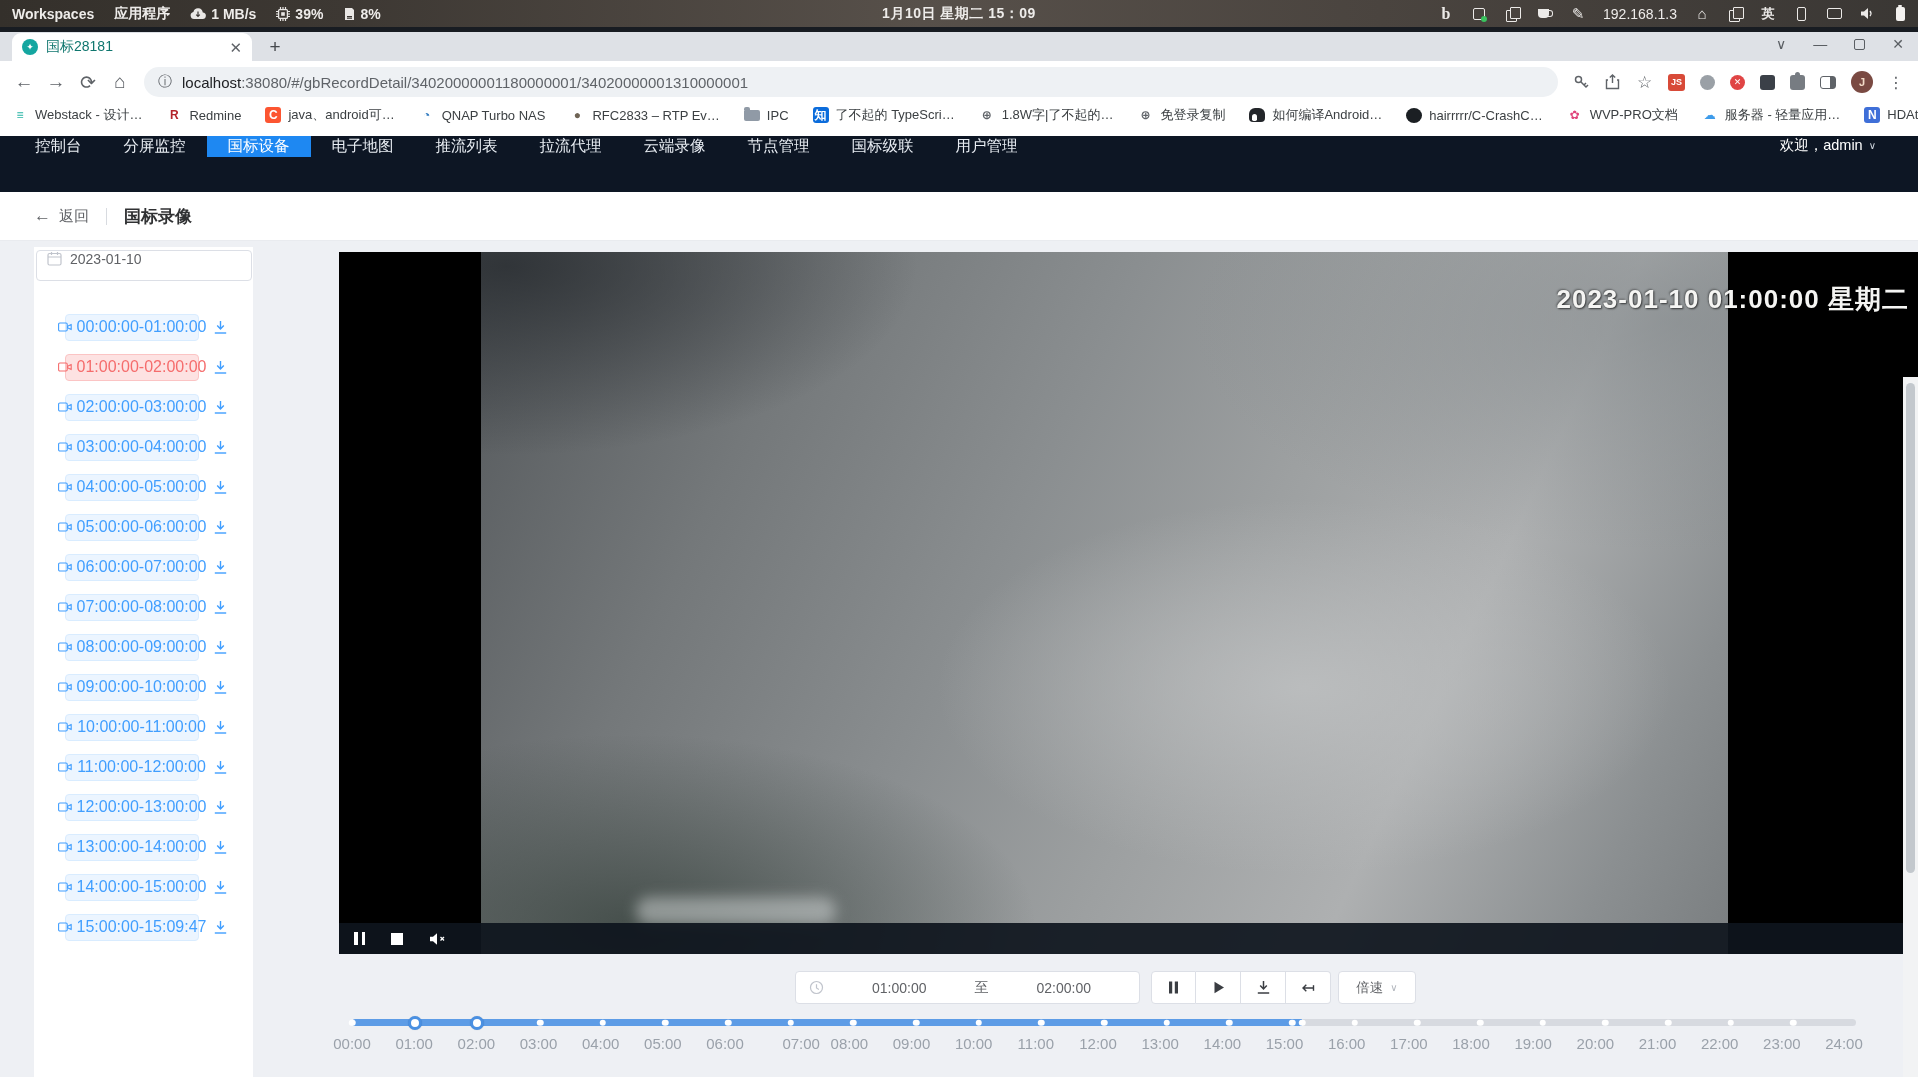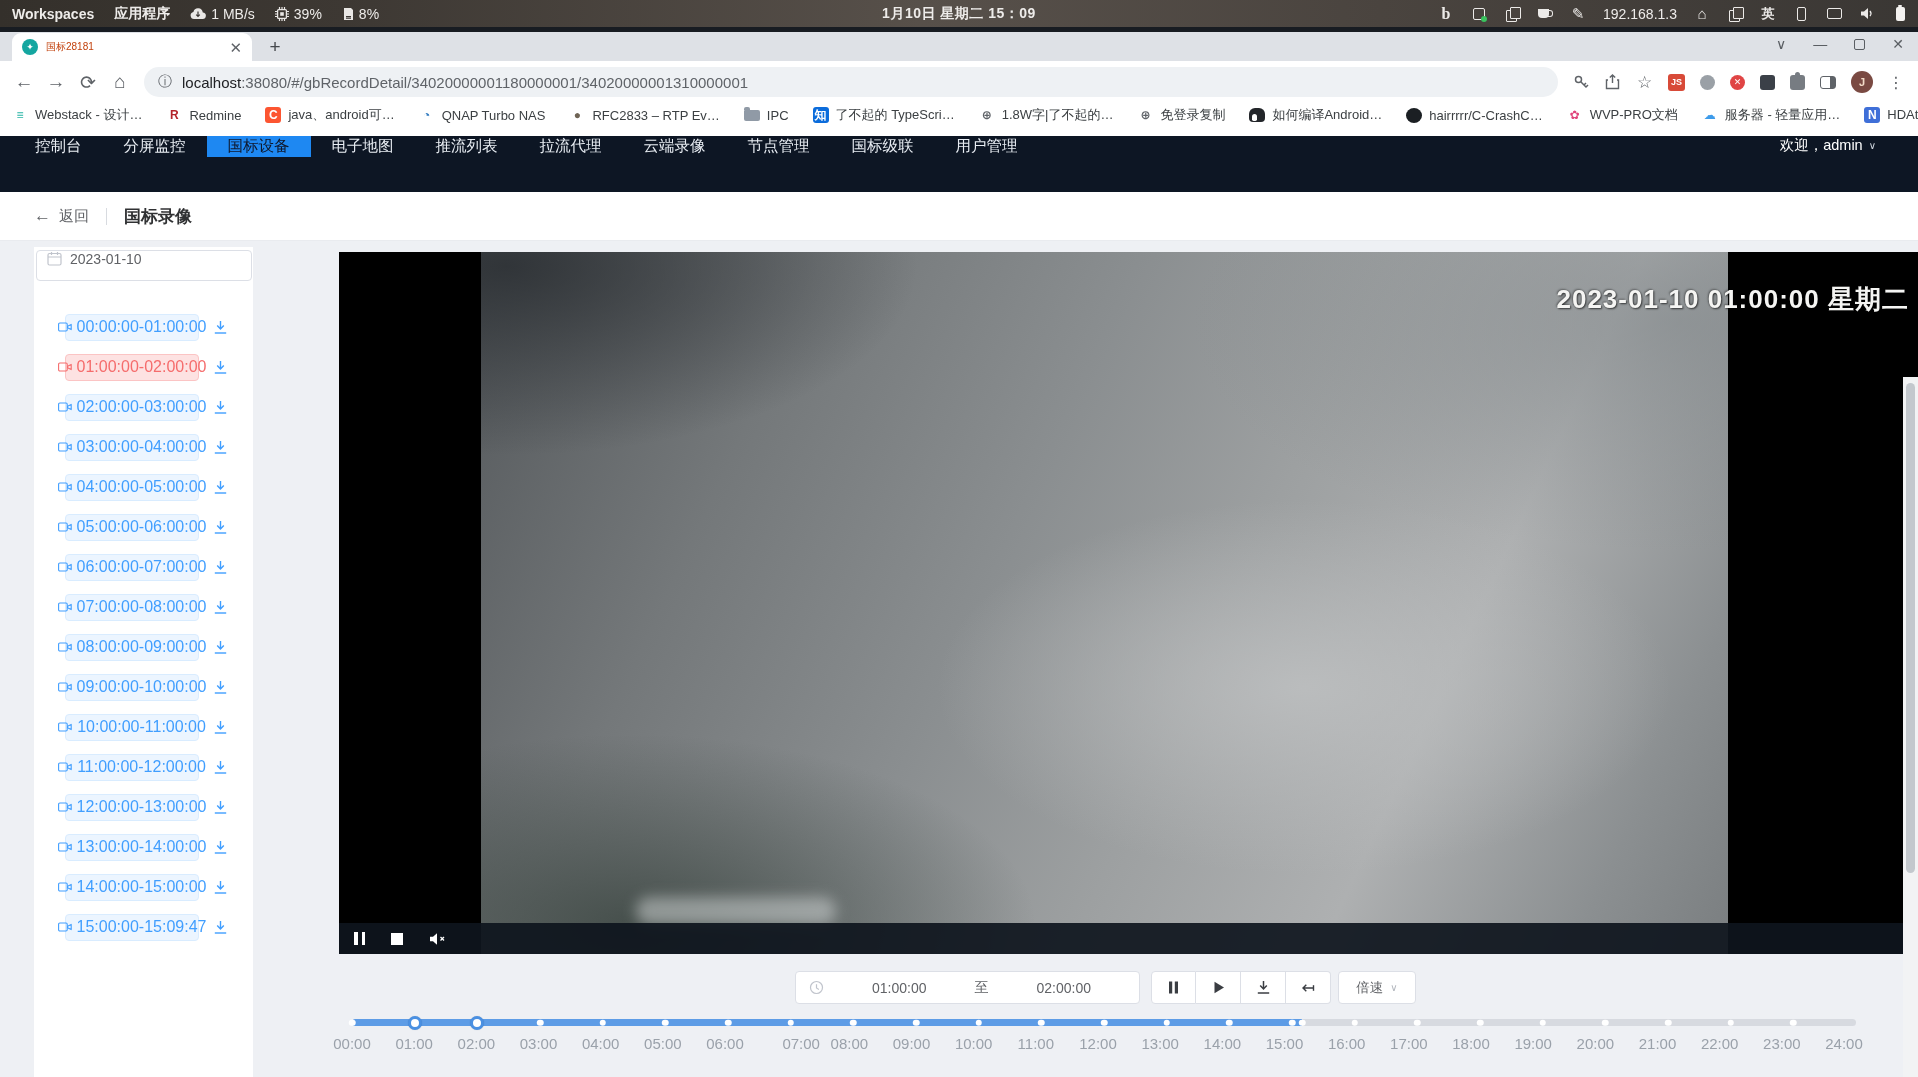--- a/index.html
+++ b/index.html
@@ -6,21 +6,21 @@
   html,body{width:1918px;height:1077px;overflow:hidden}
   body{font-family:"Liberation Sans","DejaVu Sans",sans-serif;background:#eef0f4}
   .screen{position:relative;width:1918px;height:1077px;display:flex;flex-direction:column}
 
   
   .sysbar{height:27px;flex:0 0 27px;background:linear-gradient(90deg,#34302b 0%,#3d3833 18%,#57504a 48%,#4a443f 72%,#3a3734 100%);
     display:flex;align-items:center;color:#eeecea;font-size:14px;position:relative;z-index:30}
   .sys-left{display:flex;align-items:center;gap:20px;padding-left:12px}
   .sys-left .ws{font-weight:bold}
   .sys-left .apps{font-weight:bold}
-  .sys-stat{display:flex;align-items:center;gap:5px;font-weight:normal}
+  .sys-stat{display:flex;align-items:center;gap:5px;font-weight:bold}
   .sys-center{position:absolute;left:50%;transform:translateX(-50%);font-weight:bold;letter-spacing:.5px}
   .sys-right{margin-left:auto;display:flex;align-items:center;gap:17px;padding-right:10px}
   .tray{display:flex;align-items:center;justify-content:center;min-width:16px;height:18px;color:#eceae8}
   .tray.glyph{font-size:15px}
   .bing-b{font-weight:bold;font-size:16px;font-family:"Liberation Serif",serif}
   .sq-outline{width:12px;height:12px;border:1.5px solid #eceae8;border-radius:2px;position:relative}
   .sq-outline.dot::after{content:"";position:absolute;right:-3px;bottom:-3px;width:6px;height:6px;border-radius:50%;background:#39c25e}
   .copy-ic{width:13px;height:13px;position:relative}
   .copy-ic::before,.copy-ic::after{content:"";position:absolute;width:9px;height:10px;border:1.4px solid #eceae8;border-radius:1px}
   .copy-ic::before{left:0;top:3px}.copy-ic::after{left:4px;top:0;background:#4a443f}
@@ -30,21 +30,21 @@
   .phone-ic{width:9px;height:14px;border:1.4px solid #eceae8;border-radius:2px}
   .mon-ic{width:15px;height:11px;border:1.4px solid #eceae8;border-radius:2px}
   .batt{width:9px;height:14px;background:#f4f2f0;border-radius:2px;position:relative}
   .batt::before{content:"";position:absolute;top:-2px;left:2.5px;width:4px;height:2px;background:#f4f2f0;border-radius:1px}
 
   
   .tabstrip{height:34px;flex:0 0 34px;background:#dee1e6;position:relative;display:flex;align-items:flex-end;z-index:29}
   .tabstrip::before{content:"";position:absolute;top:0;left:0;right:0;height:5px;background:#181c22}
   .tab{margin-left:12px;width:240px;height:28px;background:#fff;border-radius:9px 9px 0 0;display:flex;align-items:center;padding:0 10px;gap:8px}
   .favicon{width:16px;height:16px;border-radius:50%;background:#14a6a0;color:#fff;font-size:9px;display:flex;align-items:center;justify-content:center;flex:0 0 16px}
-  .tab-title{flex:1;font-size:10px;color:#c2410c;white-space:nowrap;overflow:hidden}
+  .tab-title{flex:1;font-size:14px;color:#0f766e;white-space:nowrap;overflow:hidden}
   .tab-close{color:#5f6368;font-size:15px;line-height:1}
   .newtab{width:26px;height:26px;margin:0 0 1px 10px;display:flex;align-items:center;justify-content:center;color:#45484d;font-size:19px}
   .winctl{position:absolute;right:14px;top:9px;display:flex;gap:27px;color:#5a5e63;font-size:14px;align-items:center}
   .winctl .maxi{width:11px;height:11px;border:1.4px solid #5a5e63;border-radius:2px}
 
   .toolbar{height:42px;flex:0 0 42px;background:#fff;display:flex;align-items:center;padding:0 8px;z-index:28}
   .tb-btn{width:32px;height:32px;display:flex;align-items:center;justify-content:center;color:#5f6368;font-size:19px}
   .omnibox{flex:1;height:30px;background:#eef1f4;border-radius:15px;display:flex;align-items:center;padding:0 14px;margin:0 8px;min-width:0}
   .omni-info{color:#5f6368;font-size:14px;margin-right:10px}
   .omni-url{font-size:15px;color:#5f6368;white-space:nowrap;overflow:hidden}
@@ -69,21 +69,21 @@
   .bm-ico.folder-icon{width:15px;height:11px;background:#909aa6;border-radius:1px 2px 2px 2px;position:relative;font-size:0}
   .bm-ico.folder-icon::before{content:"";position:absolute;left:0;top:-3px;width:6px;height:3px;background:#909aa6;border-radius:2px 2px 0 0}
   .bm-ico.penguin-icon{width:11px;height:14px;background:#23262a;border-radius:6px 6px 4px 4px;position:relative;font-size:0}
   .bm-ico.penguin-icon::after{content:"";position:absolute;left:3px;top:6px;width:5px;height:7px;background:#fff;border-radius:3px 3px 2px 2px}
   .bm-ico.github-icon{width:15px;height:15px;background:#1b1f23;border-radius:50%;font-size:0}
   .chrome-gap{height:9px;flex:0 0 9px;background:#fff}
 
   
   .appnav{height:56px;flex:0 0 56px;background:#0d1624;display:flex;align-items:flex-start;padding-left:14px;color:#e8edf3;font-size:15.5px}
   .nav-item{display:flex;align-items:center;padding:0 21px;cursor:default;white-space:nowrap}
-  .nav-item.active{background:#1e88f2;color:#0f172a}
+  .nav-item.active{background:#1e88f2;color:#ffffff}
   .nav-right{margin-left:auto;display:flex;align-items:center;gap:6px;padding-right:42px;font-size:14.5px;color:#fff}
   .nav-caret{font-size:10px;color:#cfd6de}
 
   
   .subheader{height:49px;flex:0 0 49px;background:#fff;display:flex;align-items:center;padding-left:34px;border-bottom:1px solid #e9ebef}
   .back-wrap{display:flex;align-items:center;gap:8px;color:#606266;font-size:15px}
   .back-arrow{font-size:17px}
   .sh-divider{width:1px;height:17px;background:#d8dbe0;margin:0 17px}
   .sh-title{font-size:17px;font-weight:bold;color:#303133}
 

